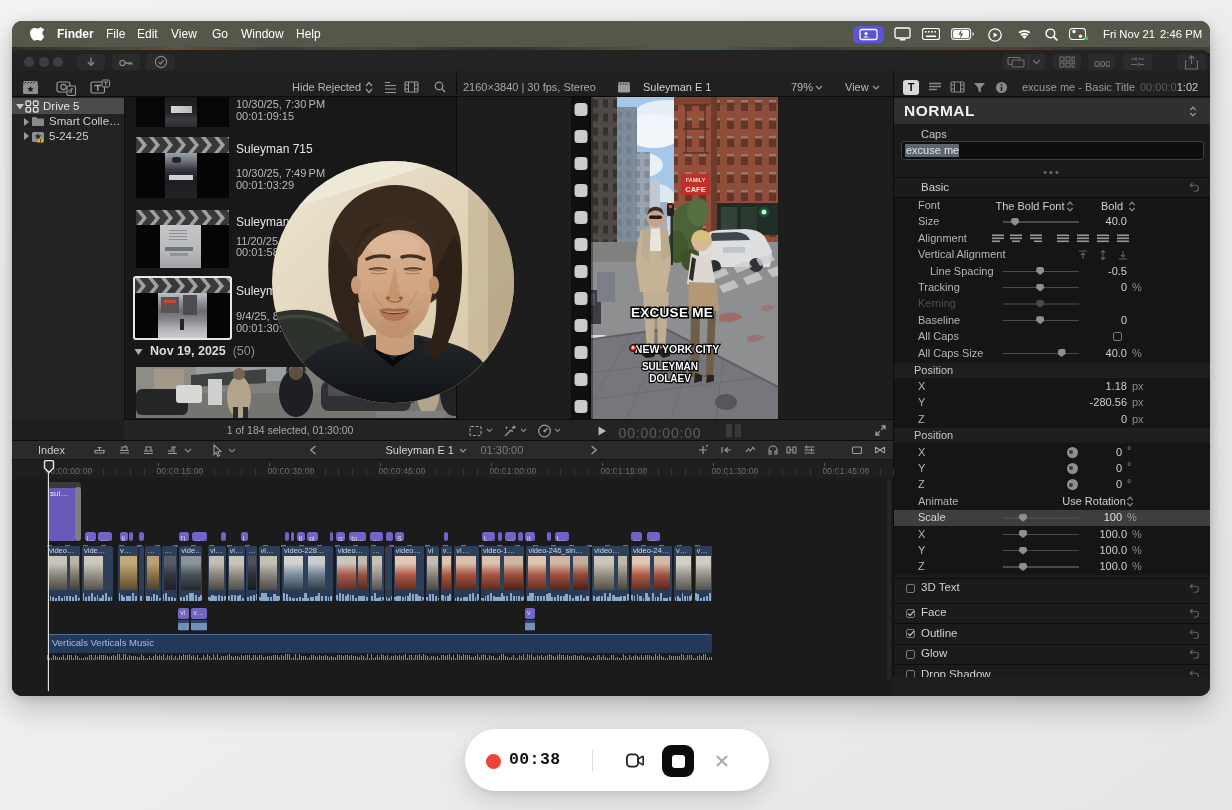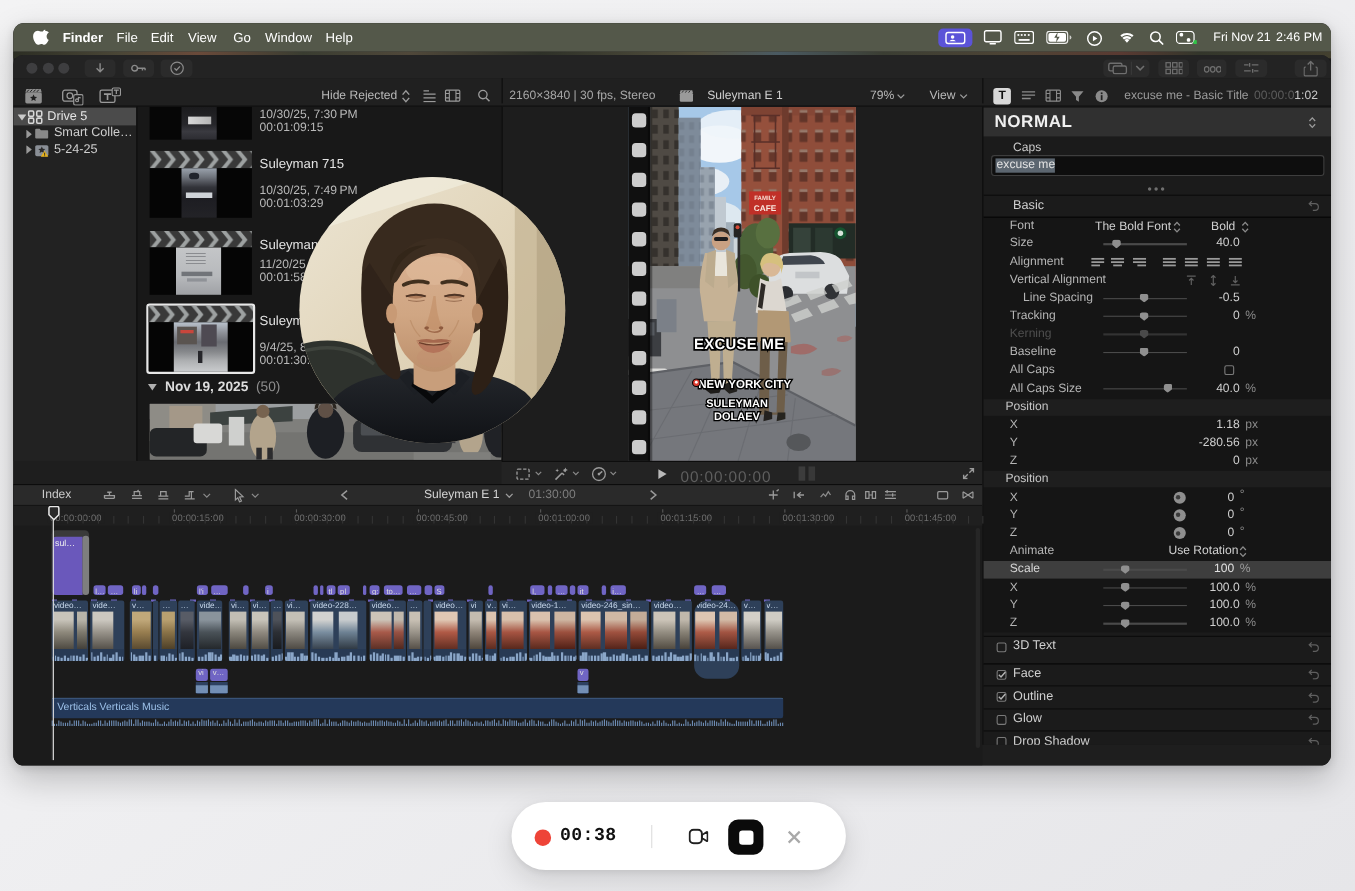--- a/index.html
+++ b/index.html
@@ -679,20 +679,21 @@
           <path d="M3.5 1 L1.2 3.2 L3.5 5.4 M1.5 3.2 h5 a3 3 0 0 1 0 6 h-2" fill="none" stroke="#5f5f5f" stroke-width="1.1"></path>
         </svg>
       <div class="abs" style="left:0;top:567.0px;width:317px;height:1px;background:#0c0c0c;"></div>
       <div class="abs" style="left:12px;top:573.0px;width:9px;height:9px;border:1px solid #7a7a7a;border-radius:2px;"></div>
       <div class="abs" style="left:27px;top:570.5px;font-size:11.5px;color:#d0d0d0;letter-spacing:0px;">Drop Shadow</div>
       <svg class="abs" style="left:295px;top:572.5px" width="11" height="10" viewBox="0 0 11 10">
           <path d="M3.5 1 L1.2 3.2 L3.5 5.4 M1.5 3.2 h5 a3 3 0 0 1 0 6 h-2" fill="none" stroke="#5f5f5f" stroke-width="1.1"></path>
         </svg>
       <div class="abs" style="left:0;top:505.5px;width:317px;height:1px;background:#0c0c0c;"></div>
     </div>
+    <div class="statusbar" style="left:112px; width:332px;">1 of 184 selected, 01:30:00</div>
     <div class="statusbar" style="left:444px; width:437px;">
       <svg class="abs" style="left:12px;top:5px" width="16" height="12" viewBox="0 0 16 12">
           <rect x="2" y="1.5" width="11" height="9" rx="1" fill="none" stroke="#9a9a9a" stroke-width="1.2" stroke-dasharray="3 1.6"></rect>
         </svg>
       <svg class="abs" style="left:30px;top:8px" width="7" height="5" viewBox="0 0 7 5">
           <path d="M1 1 L3.5 3.5 L6 1" fill="none" stroke="#8a8a8a" stroke-width="1.1"></path>
         </svg>
       <svg class="abs" style="left:47px;top:4px" width="15" height="14" viewBox="0 0 15 14">
           <path d="M2 12 L8 6 M9.5 4.5 l2 -2 M8 6 l1.8 1.8" stroke="#9a9a9a" stroke-width="1.4" fill="none"></path>
           <path d="M11 1 l.7 1.6 1.6.7 -1.6.7 -.7 1.6 -.7 -1.6 -1.6 -.7 1.6 -.7z" fill="#9a9a9a"></path>
@@ -1203,21 +1204,21 @@
             <div style="position:absolute;left:14.3px;bottom:0.5px;width:2.2px;height:4px;background:#8aa6c8;"></div>
             <div style="position:absolute;left:16.9px;bottom:0.5px;width:2.1px;height:8px;background:#8aa6c8;"></div>
             <div style="position:absolute;left:19.8px;bottom:0.5px;width:2.6px;height:6px;background:#8aa6c8;"></div>
             <div style="position:absolute;left:23.2px;bottom:0.5px;width:2.1px;height:4px;background:#8aa6c8;"></div>
             <div style="position:absolute;left:25.9px;bottom:0.5px;width:1.9px;height:4px;background:#8aa6c8;"></div>
             <div style="position:absolute;left:28.2px;bottom:0.5px;width:1.9px;height:5px;background:#8aa6c8;"></div>
             <div style="position:absolute;left:31.2px;bottom:0.5px;width:2.5px;height:5px;background:#8aa6c8;"></div>
             <div style="position:absolute;left:34.6px;bottom:0.5px;width:1.9px;height:7px;background:#8aa6c8;"></div>
           </div>
         </div>
-      <div class="abs" style="left:618.9px;top:106px;width:40.9px;height:71px;background:#2e4059;border-radius:12px;overflow:hidden;">
+      <div class="abs" style="left:618.9px;top:106px;width:40.9px;height:55px;background:#2e4059;border-radius:2px;overflow:hidden;">
           <div style="position:absolute;left:2px;top:0;font-size:7.5px;color:#c8d8ec;white-space:nowrap;overflow:hidden;width:38px;">video-24…</div>
           <div style="position:absolute;left:1.5px;top:10px;width:18.1px;height:34px;background:linear-gradient(180deg,#dec6b2 0%,#dec6b2 22%,#ae5c48 55%,#602e22 100%);"></div>
           <div style="position:absolute;left:22.7px;top:10px;width:16.7px;height:34px;background:linear-gradient(180deg,#d2baa6 0%,#d2baa6 22%,#a25442 55%,#56261c 100%);"></div>
           <div style="position:absolute;left:0;top:44px;width:40.9px;height:11px;background:#283a54;">
             <div style="position:absolute;left:0.5px;bottom:0.5px;width:1.6px;height:6px;background:#8aa6c8;"></div>
             <div style="position:absolute;left:2.9px;bottom:0.5px;width:1.6px;height:5px;background:#8aa6c8;"></div>
             <div style="position:absolute;left:5.7px;bottom:0.5px;width:1.9px;height:7px;background:#8aa6c8;"></div>
             <div style="position:absolute;left:8.4px;bottom:0.5px;width:2.4px;height:5px;background:#8aa6c8;"></div>
             <div style="position:absolute;left:11.9px;bottom:0.5px;width:1.6px;height:3px;background:#8aa6c8;"></div>
             <div style="position:absolute;left:14.3px;bottom:0.5px;width:2.6px;height:8px;background:#8aa6c8;"></div>

